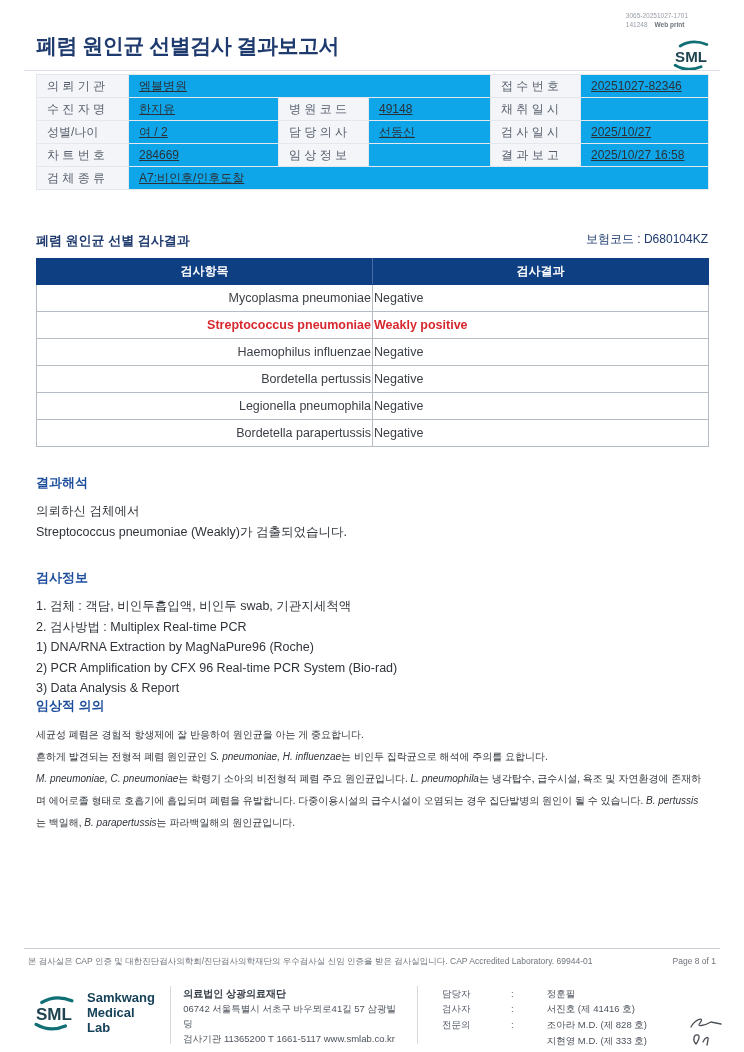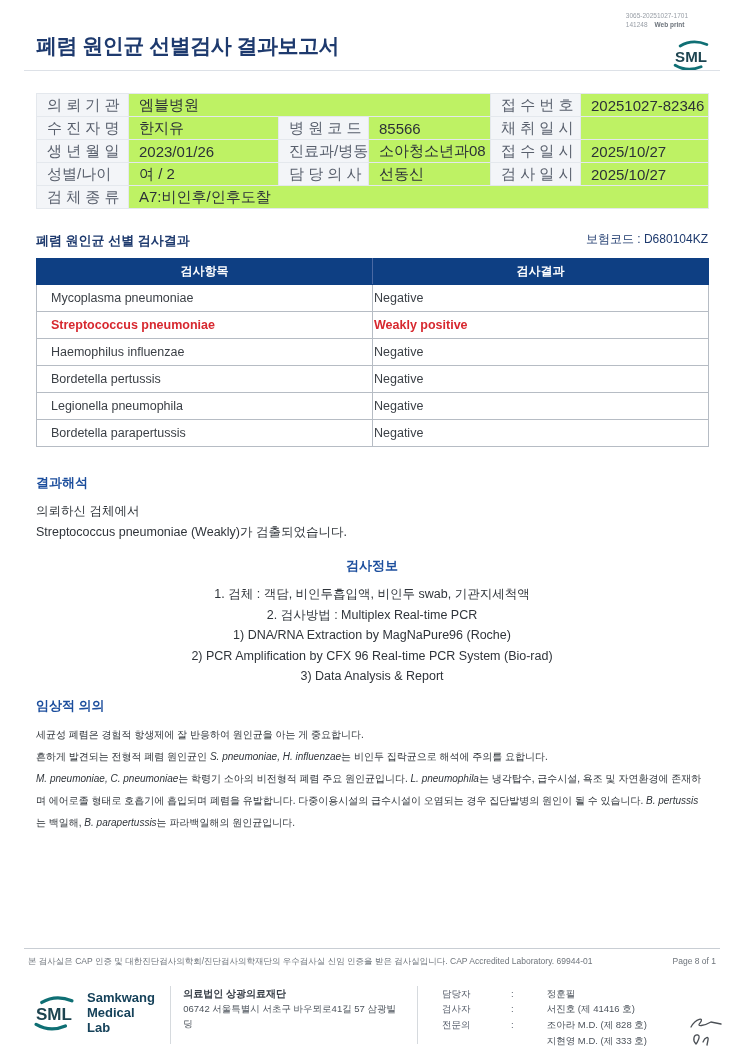--- a/index.html
+++ b/index.html
@@ -10,43 +10,43 @@
   }
 
   
   .hdr-rule{position:absolute;top:70px;left:24px;right:24px;border-top:1px solid #dde1e7;}
   .doc-title{position:absolute;top:32px;left:36px;font-size:21px;font-weight:bold;color:#1e3a6e;letter-spacing:-0.5px;}
   .hdr-meta{position:absolute;top:11px;right:56px;font-size:6.5px;line-height:9px;color:#979da5;text-align:left;white-space:nowrap;}
   .hdr-meta .wp{color:#6c737b;font-weight:bold;margin-left:7px;}
   .hdr-logo{position:absolute;top:38px;right:30px;width:46px;height:36px;}
 
   
-  .info-table{position:absolute;top:93px;left:36px;width:672px;border-collapse:collapse;font-size:15px;table-layout:fixed;}
+  .info-table{position:absolute;top:74px;left:36px;width:672px;border-collapse:collapse;font-size:12px;table-layout:fixed;}
   .info-table td{height:22px;padding:0 10px;border:1px solid #e4e8ed;overflow:hidden;white-space:nowrap;}
   .info-table td.lbl{background:#f3f5f8;color:#59606d;}
-  .info-table td.val{background:#bef264;color:#2c3138;}
+  .info-table td.val{background:#0ea5e9;color:#2c3138;text-decoration:underline;}
 
   
   .result-head{position:absolute;top:231px;left:36px;width:672px;}
   .result-title{font-size:13px;font-weight:bold;color:#1e3a6e;}
   .ins-code{float:right;font-size:12px;color:#1e3a6e;}
   .result-table{position:absolute;top:258px;left:36px;width:672px;border-collapse:collapse;font-size:12.5px;table-layout:fixed;}
   .result-table th{background:#0e3f83;color:#ffffff;height:23px;font-size:12px;font-weight:bold;text-align:center;border:1px solid #0e3f83;}
   .result-table th:first-child{border-right:1px solid #4a69a3;}
   .result-table td{height:24px;border:1px solid #b6bcc4;text-align:left;color:#3a3f45;}
-  .result-table td.item{text-align:left;padding-left:14px;}
+  .result-table td.item{text-align:right;padding-left:14px;}
   .result-table tr.hl td{color:#d7282f;font-weight:bold;}
 
   
   .section{position:absolute;left:36px;width:672px;}
   .section h3{margin:0 0 9px 0;font-size:13px;font-weight:bold;color:#1c4e9d;}
   .section .line{font-size:12.5px;line-height:20.5px;color:#2f343a;}
   .section p{margin:0;font-size:10px;line-height:22px;color:#2f343a;}
   #sec-interp{top:474px;}
-  #sec-testinfo{top:557px;text-align:center;}
+  #sec-testinfo{top:569px;}
   #sec-clinical{top:697px;}
 
   
   .ftr-rule{position:absolute;top:948px;left:24px;right:24px;border-top:1px solid #c9ced4;}
   .cap-line{position:absolute;top:956px;left:28px;font-size:8.5px;color:#6e747b;}
   .page-no{position:absolute;top:956px;right:28px;font-size:8.5px;color:#6e747b;}
   .fbottom{position:absolute;top:984px;left:28px;right:20px;height:62px;display:flex;align-items:flex-start;}
   .flogo{display:flex;align-items:center;gap:7px;width:148px;padding-top:6px;}
   .flogo svg{width:52px;height:40px;flex:none;}
   .flogo-name{font-size:13px;font-weight:bold;color:#16425a;line-height:15px;}
@@ -89,39 +89,39 @@
       <tr>
         <td class="lbl">의 뢰 기 관</td>
         <td class="val" colspan="3">엠블병원</td>
         <td class="lbl">접 수 번 호</td>
         <td class="val">20251027-82346</td>
       </tr>
       <tr>
         <td class="lbl">수 진 자 명</td>
         <td class="val">한지유</td>
         <td class="lbl">병 원 코 드</td>
-        <td class="val">85566</td>
+        <td class="val">49148</td>
         <td class="lbl">채 취 일 시</td>
         <td class="val"></td>
-      </tr>
-      <tr>
-        <td class="lbl">생 년 월 일</td>
-        <td class="val">2023/01/26</td>
-        <td class="lbl">진료과/병동</td>
-        <td class="val">소아청소년과08</td>
-        <td class="lbl">접 수 일 시</td>
-        <td class="val">2025/10/27</td>
       </tr>
       <tr>
         <td class="lbl">성별/나이</td>
         <td class="val">여 / 2</td>
         <td class="lbl">담 당 의 사</td>
         <td class="val">선동신</td>
         <td class="lbl">검 사 일 시</td>
         <td class="val">2025/10/27</td>
+      </tr>
+      <tr>
+        <td class="lbl">차 트 번 호</td>
+        <td class="val">284669</td>
+        <td class="lbl">임 상 정 보</td>
+        <td class="val"></td>
+        <td class="lbl">결 과 보 고</td>
+        <td class="val">2025/10/27 16:58</td>
       </tr>
       <tr>
         <td class="lbl">검 체 종 류</td>
         <td class="val" colspan="5">A7:비인후/인후도찰</td>
       </tr>
     </tbody>
 </table>
 
 <div class="result-head">
   <span class="ins-code">보험코드 : D680104KZ</span>
@@ -207,20 +207,21 @@
     </svg>
     <div class="flogo-name">
       <div>Samkwang</div>
       <div>Medical Lab</div>
     </div>
   </div>
   <div class="fdiv"></div>
   <div class="forg">
     <div class="org-name">의료법인 상광의료재단</div>
     <div>06742 서울특별시 서초구 바우뫼로41길 57 삼광빌딩</div>
+    <div>검사기관 11365200  T 1661-5117  www.smlab.co.kr</div>
   </div>
   <div class="fdiv"></div>
   <div class="fstaff">
       <div class="staff-row">
         <span class="slabel">담당자</span>
         <span class="scolon">:</span>
         <span>정훈필</span>
       </div>
       <div class="staff-row">
         <span class="slabel">검사자</span>

